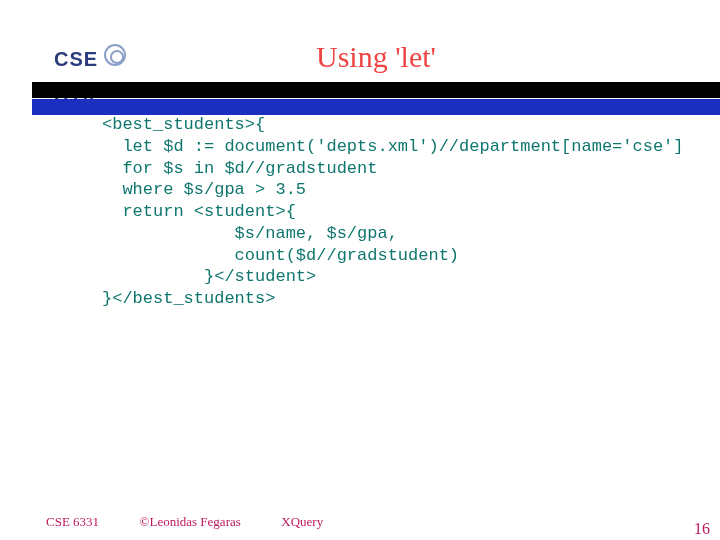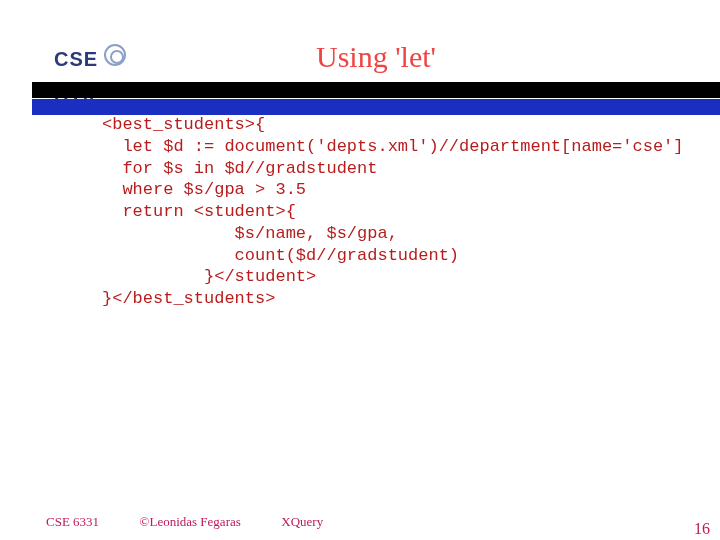--- a/index.html
+++ b/index.html
@@ -9,21 +9,21 @@
   .logo { position: absolute; left: 14px; top: 8px; width: 100px; height: 32px; }
   .logo-cse { font-family: Arial, sans-serif; font-weight: 900; font-size: 20px; color: #2a3a7a; letter-spacing: 1px; display: inline-block; vertical-align: middle; }
   .logo-at { display: inline-block; width: 22px; height: 22px; border: 2px solid #8aa0c8; border-radius: 50%; position: relative; top: 2px; margin: 0 -2px; }
   .logo-at::after { content: ""; position: absolute; width: 10px; height: 10px; border: 2px solid #8aa0c8; border-radius: 50%; left: 4px; top: 4px; }
   .logo-uta { font-family: Arial, sans-serif; font-weight: 900; font-size: 20px; color: #2a3a7a; letter-spacing: 1px; display: inline-block; vertical-align: middle; }
   .title { position: absolute; left: 0; right: 0; top: 8px; text-align: center; font-family: "Times New Roman", serif; font-size: 30px; color: #ef4444; }
   .rule { position: absolute; left: 0; right: 0; top: 50px; }
   .rule .thin { height: 1px; background: #000; }
   .rule .thick { height: 4px; background: #1a2fbf; margin-top: 1px; }
   .body { position: absolute; left: 62px; top: 82px; right: 20px; }
-  .code { font-family: "Courier New", monospace; font-size: 17px; line-height: 1.28; color: #b91c1c; white-space: pre; }
+  .code { font-family: "Courier New", monospace; font-size: 17px; line-height: 1.28; color: #0f766e; white-space: pre; }
   .footer { position: absolute; left: 14px; bottom: 10px; right: 14px; font-family: "Times New Roman", serif; font-size: 13px; color: #be185d; }
   .footer .left { display: inline-block; }
   .footer .gap { display: inline-block; width: 18px; }
   .footer .page { position: absolute; right: 4px; bottom: 0; font-size: 16px; }
 </style>
 </head>
 <body>
 
 <div class="slide">
   <div class="header">

